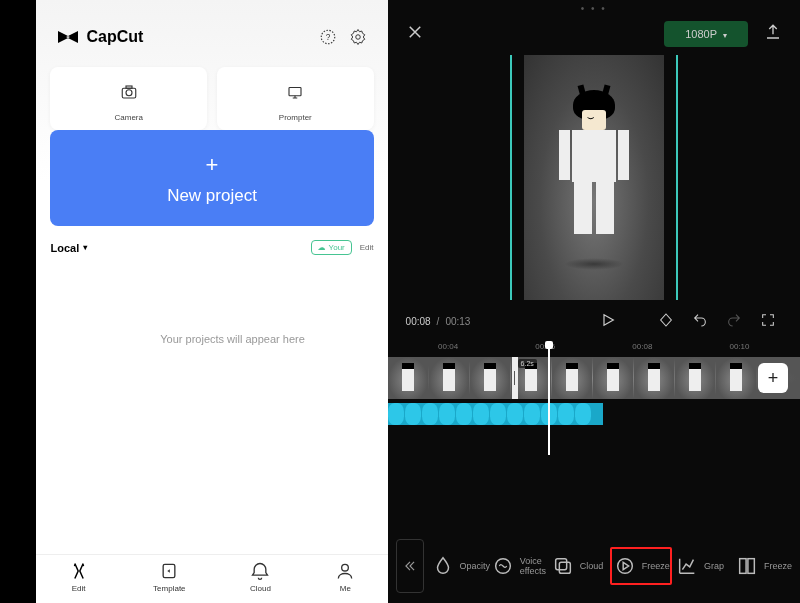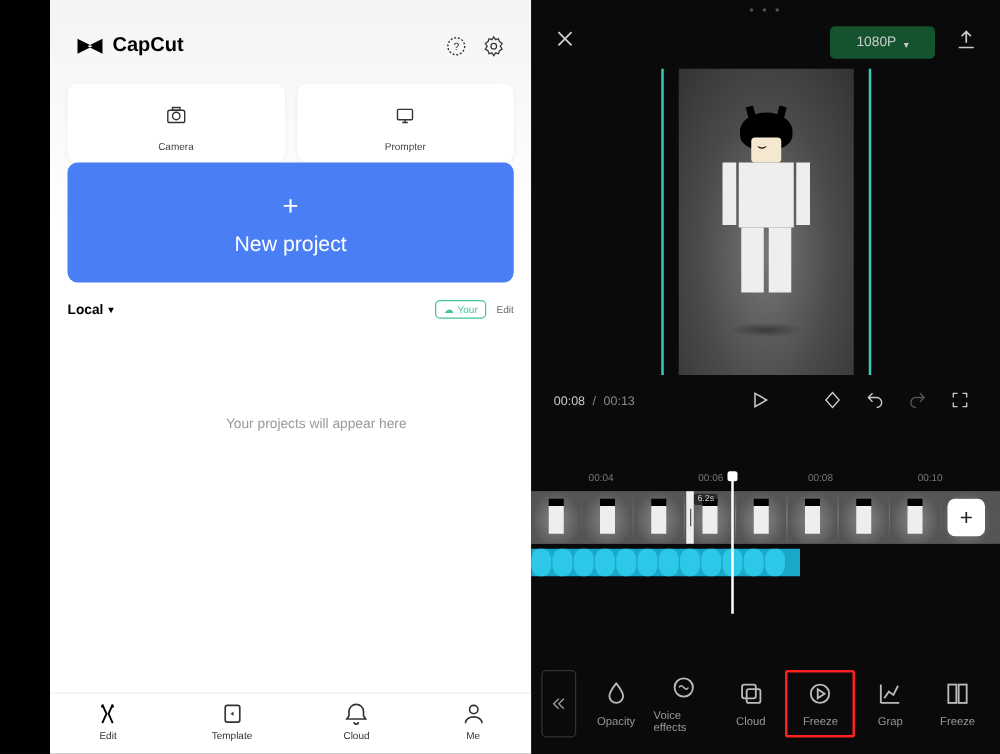--- a/index.html
+++ b/index.html
@@ -218,21 +218,21 @@
     .play-btn { color: #ccc; cursor: pointer; margin: 0 30px 0 0;}
     .pb-icon { color: #888; cursor: pointer; margin: 0 6px; }
     .pb-icon.disabled { color: #444; }
     .ruler {
       display: flex;
       padding: 6px 12px 4px 12px;
       color: #777;
       font-size: 8px;
       position: relative;
     }
-    .ruler-tick { flex: 1; text-align: center; margin-top: 35px; }
+    .ruler-tick { flex: 1; text-align: center; }
     .timeline-area {
       padding: 0 0 0 0;
       position: relative;
       height: 95px;
     }
     .playhead {
       position: absolute;
       left: 160px;
       top: -10px;
       width: 2px;
@@ -348,21 +348,21 @@
       width: 28px; height: 54px;
       display: flex; align-items: center; justify-content: center;
       cursor: pointer; color: #888;
       border: 1px solid #333;
       border-radius: 4px;
       margin-right: 4px;
     }
     .tool-btn {
       flex: 1;
       display: flex;
-      flex-direction: column;
+      flex-direction: row;
       align-items: center;
       gap: 6px;
       cursor: pointer;
       padding: 6px 2px;
       min-width: 46px;
     }
     .tool-btn .ticon { width: 22px; height: 22px; display: flex; align-items: center; justify-content: center; color: #bbb; }
     .tlabel { font-size: 9px; color: #999; }
     .tool-btn.highlighted {
       border: 2px solid #ff2020;

